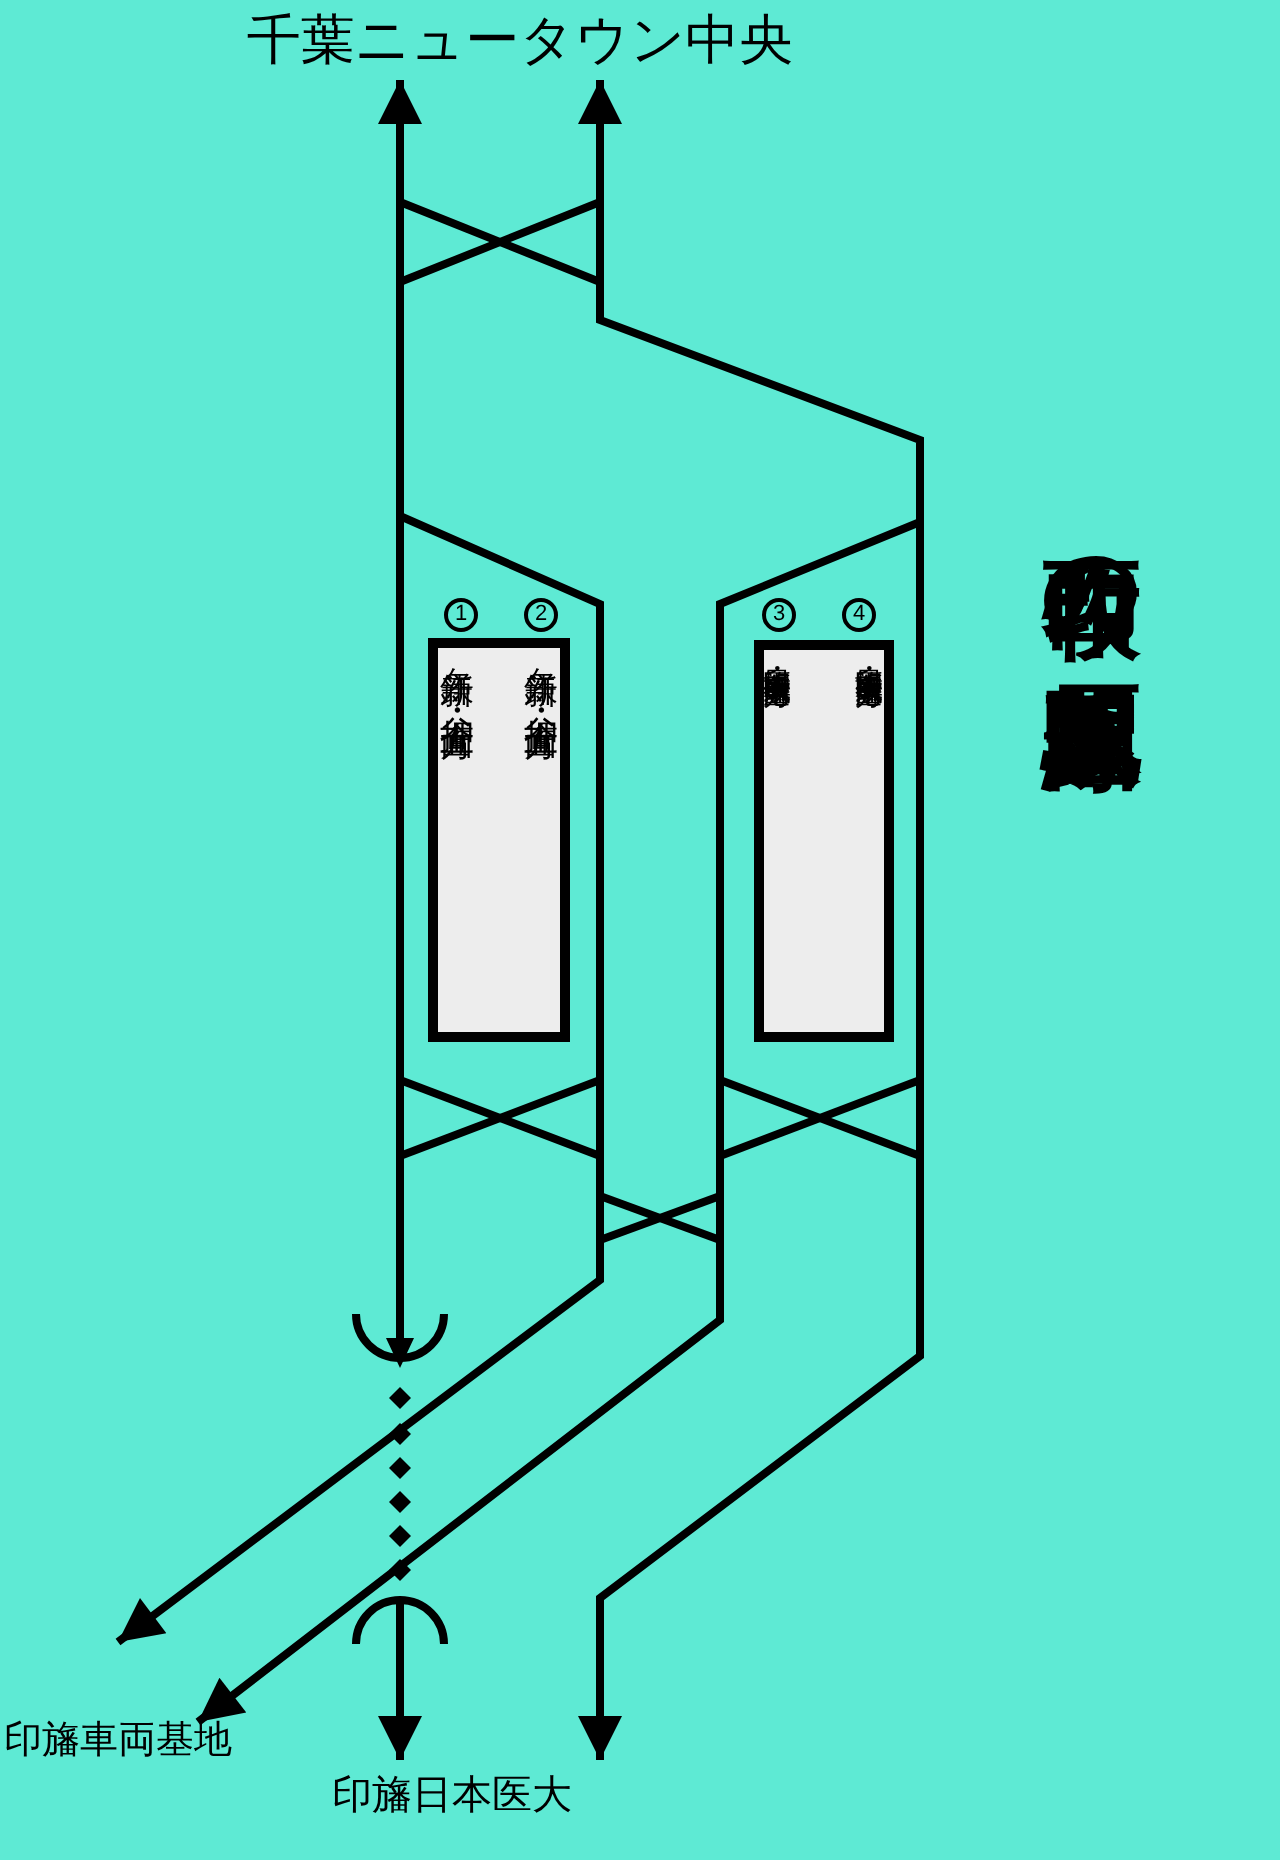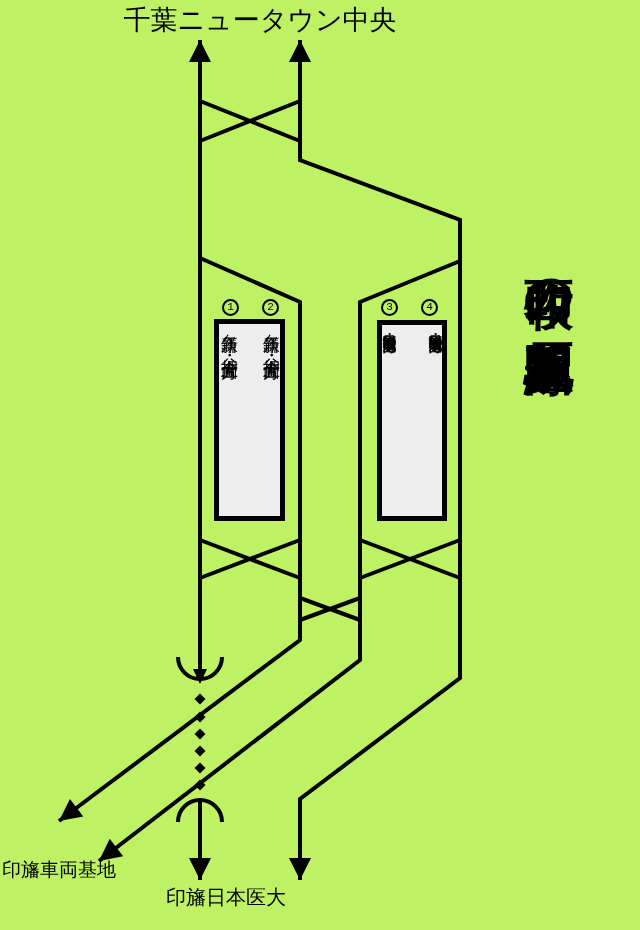--- a/index.html
+++ b/index.html
@@ -1,19 +1,19 @@
 <!DOCTYPE html>
 <html><head>
 <meta charset="utf-8">
 <style>
   html,body { margin:0; padding:0; background:#fff; }
   .stage {
     position:relative; width:640px; height:930px; overflow:hidden;
-    background:#bef264; color:#000;
-    font-family:Liberation Mono, monospace;
+    background:#5eead4; color:#000;
+    font-family:Liberation Sans, sans-serif;
   }
   .stage svg { position:absolute; left:0; top:0; }
 
   .top-label {
     position:absolute; left:120px; top:2px; width:280px;
     text-align:center; font-size:27px; white-space:nowrap;
   }
   .title {
     position:absolute; left:520px; top:240px;
     writing-mode:vertical-rl; text-orientation:upright;

